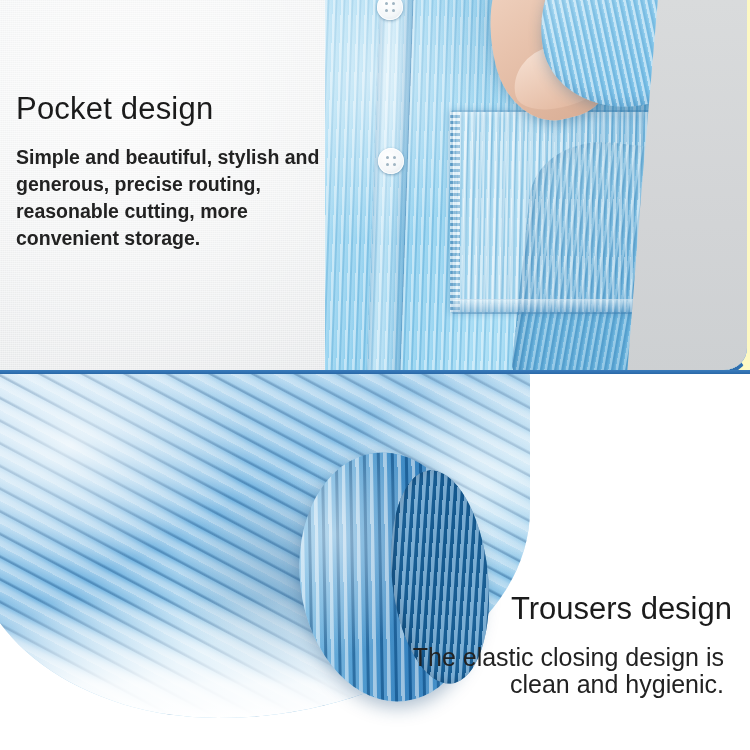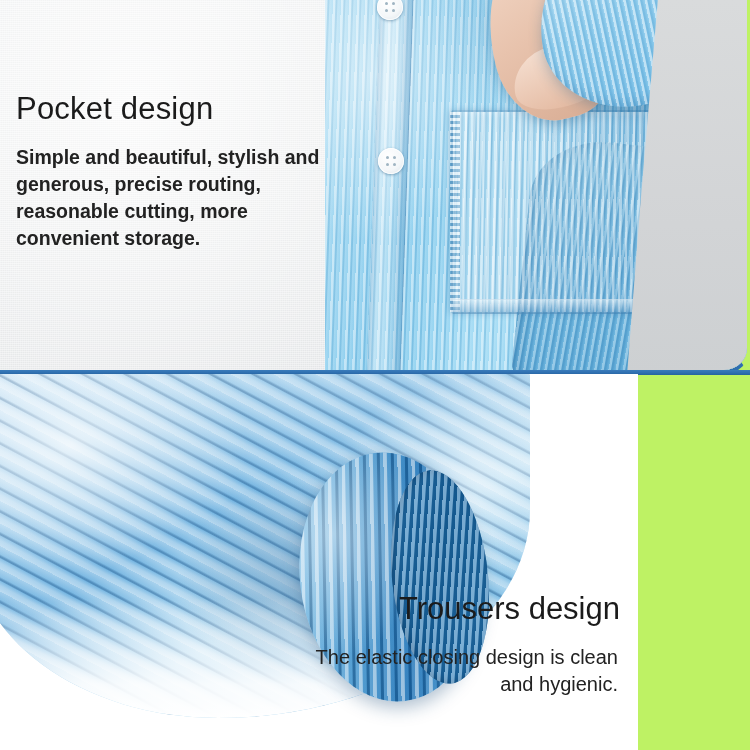--- a/index.html
+++ b/index.html
@@ -13,21 +13,21 @@
     font-family: "Liberation Sans", sans-serif;
     overflow: hidden;
     position: relative;
   }
 
   #page {
     position: relative;
     width: 750px;
     height: 750px;
     overflow: hidden;
-    background: #bef264;
+    background: #fef9c3;
   }
 
   
   .panel-top {
     position: absolute;
     left: 0;
     top: 0;
     width: 750px;
     height: 374px;
     overflow: hidden;
@@ -265,21 +265,21 @@
     color: #222222;
     font-weight: 700;
     margin: 0;
   }
 
   
   .panel-bottom {
     position: absolute;
     left: 0;
     top: 374px;
-    width: 638px;
+    width: 750px;
     height: 376px;
     overflow: hidden;
     background: #ffffff;
   }
   
   .cuff-photo {
     position: absolute;
     left: -30px;
     top: -6px;
     width: 560px;
@@ -381,25 +381,25 @@
   }
   .title-bottom {
     font-size: 31px;
     line-height: 38px;
     color: #1b1b1b;
     font-weight: 400;
     margin: 0 0 16px 0;
     white-space: nowrap;
   }
   .body-bottom {
-    font-size: 20px;
+    font-size: 25px;
     line-height: 27px;
     color: #222222;
     font-weight: 400;
-    margin: 2px;
+    margin: 8px;
   }
 
   
   .divider {
     position: absolute;
     left: 0;
     top: 370px;
     width: 750px;
     height: 5px;
     background: linear-gradient(180deg, #3a7cbb 0%, #2f6fb0 55%, #27639f 100%);

